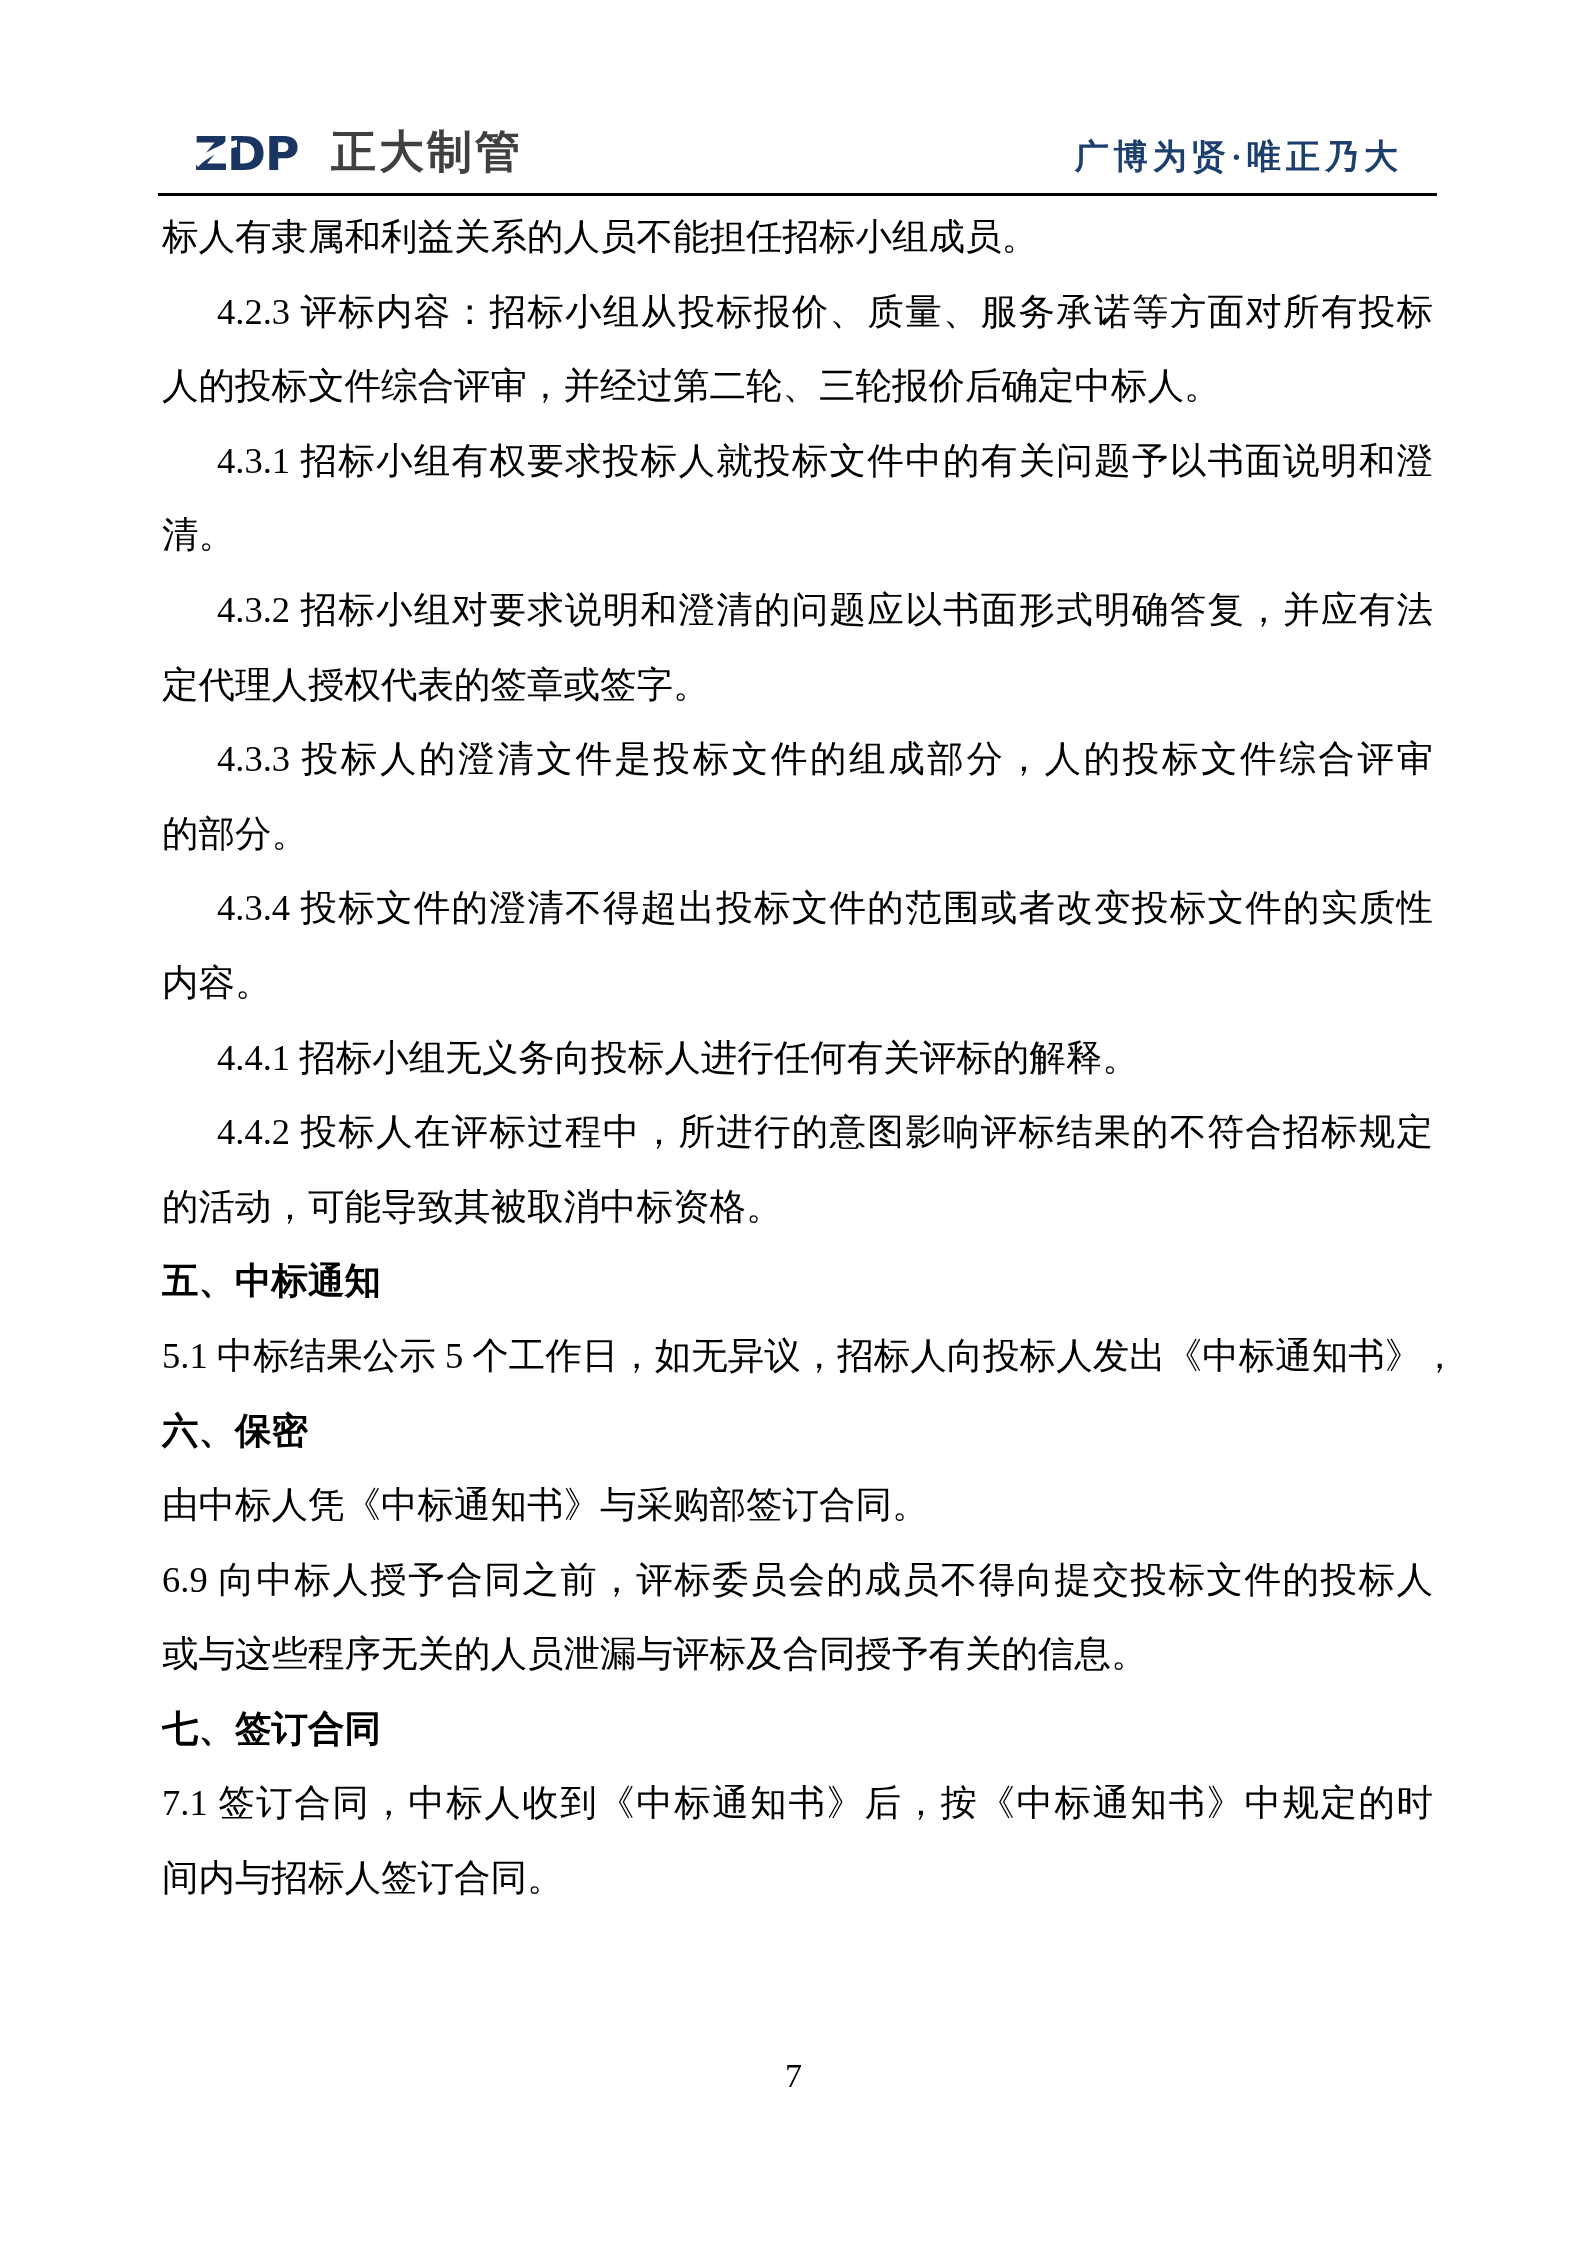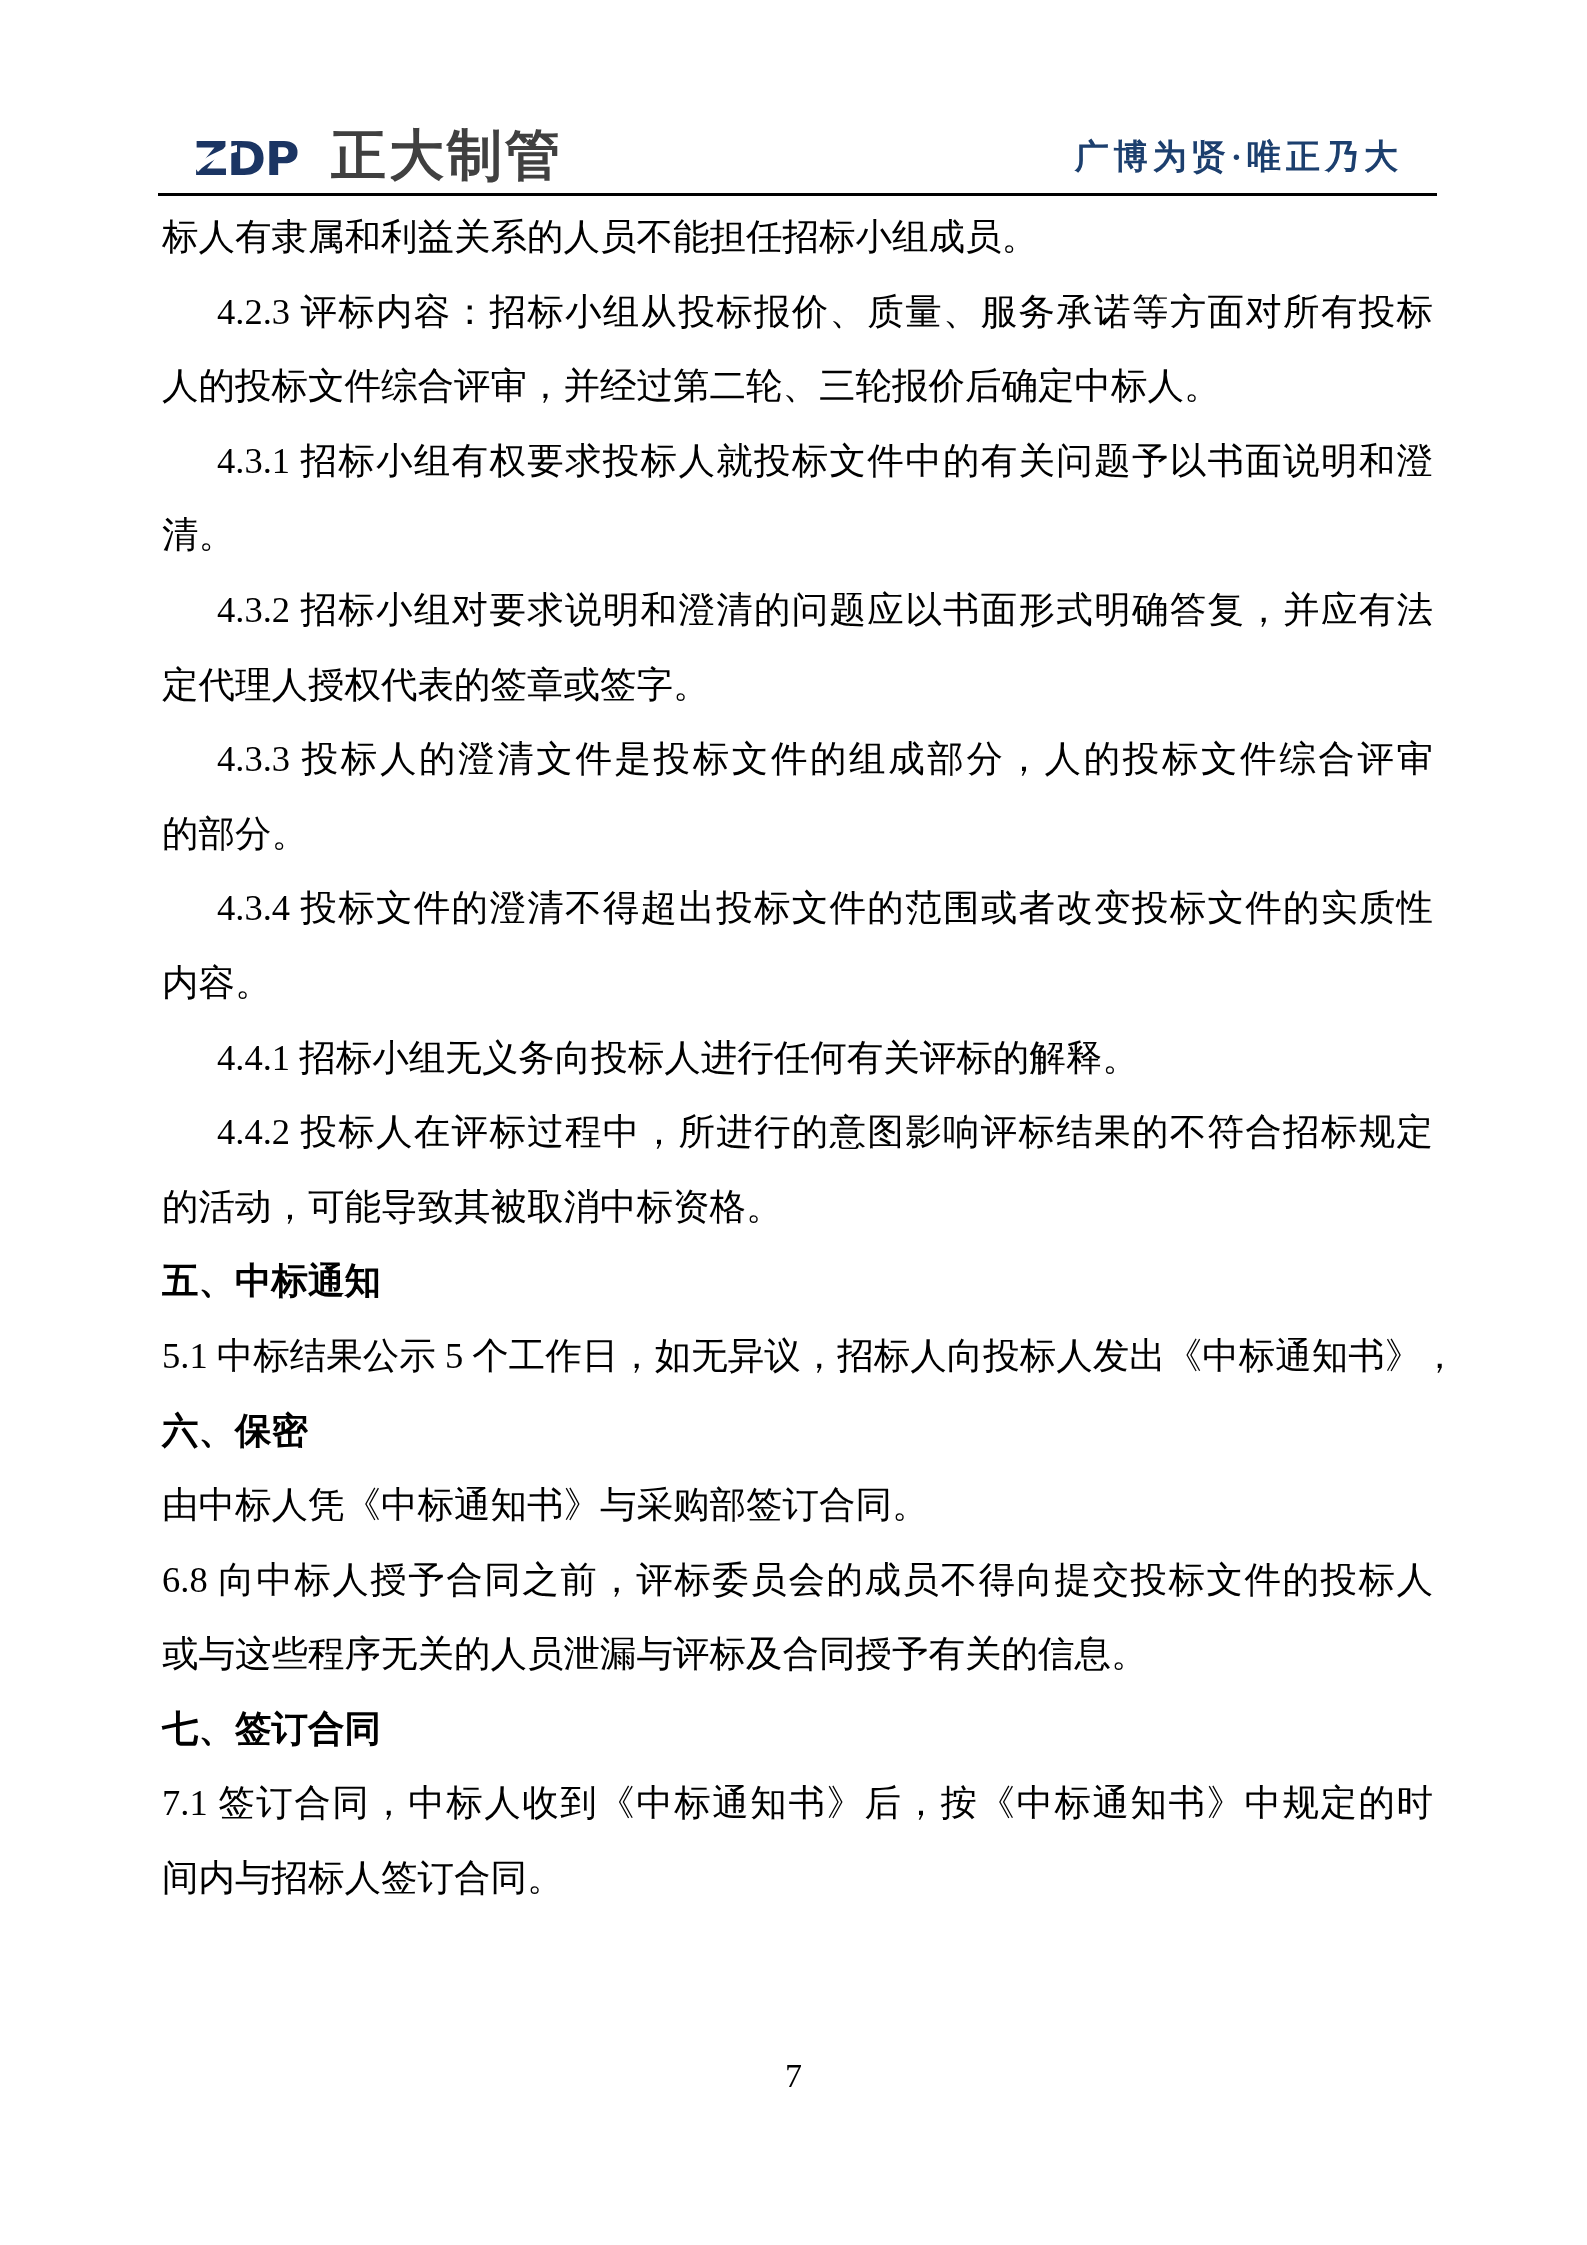--- a/index.html
+++ b/index.html
@@ -15,21 +15,21 @@
     position:absolute; top:126px; left:162px; width:1271px; height:60px;
   }
   .logo {
     position:absolute; left:32px; top:2px;
     display:flex; align-items:center; gap:12px;
   }
   .logo svg { display:block; }
   .logo-cn {
     font-family:"DejaVu Sans","Liberation Sans",sans-serif;
     font-weight:900;
-    font-size:55px;
+    font-size:45px;
     line-height:1;
     color:var(--logo-gray,#404040);
     letter-spacing:3px;
   }
   .slogan {
     position:absolute; right:30px; top:14px;
     font-size:34px; font-weight:600;
     color:var(--slogan-blue,#1c3f6e);
     letter-spacing:5px;
     line-height:1;
@@ -87,21 +87,21 @@
       <div class="line">的部分。</div>
       <div class="line indent full">4.3.4 投标文件的澄清不得超出投标文件的范围或者改变投标文件的实质性</div>
       <div class="line">内容。</div>
       <div class="line indent">4.4.1 招标小组无义务向投标人进行任何有关评标的解释。</div>
       <div class="line indent full">4.4.2 投标人在评标过程中，所进行的意图影响评标结果的不符合招标规定</div>
       <div class="line">的活动，可能导致其被取消中标资格。</div>
       <div class="line bold">五、中标通知</div>
       <div class="line full">5.1 中标结果公示 5 个工作日，如无异议，招标人向投标人发出《中标通知书》，</div>
       <div class="line bold">六、保密</div>
       <div class="line">由中标人凭《中标通知书》与采购部签订合同。</div>
-      <div class="line full">6.8 向中标人授予合同之前，评标委员会的成员不得向提交投标文件的投标人</div>
+      <div class="line full">6.9 向中标人授予合同之前，评标委员会的成员不得向提交投标文件的投标人</div>
       <div class="line">或与这些程序无关的人员泄漏与评标及合同授予有关的信息。</div>
       <div class="line bold">七、签订合同</div>
       <div class="line full">7.1 签订合同，中标人收到《中标通知书》后，按《中标通知书》中规定的时</div>
       <div class="line">间内与招标人签订合同。</div>
     </div>
 
   <div class="page-num">7</div>
 
 </div>
 

